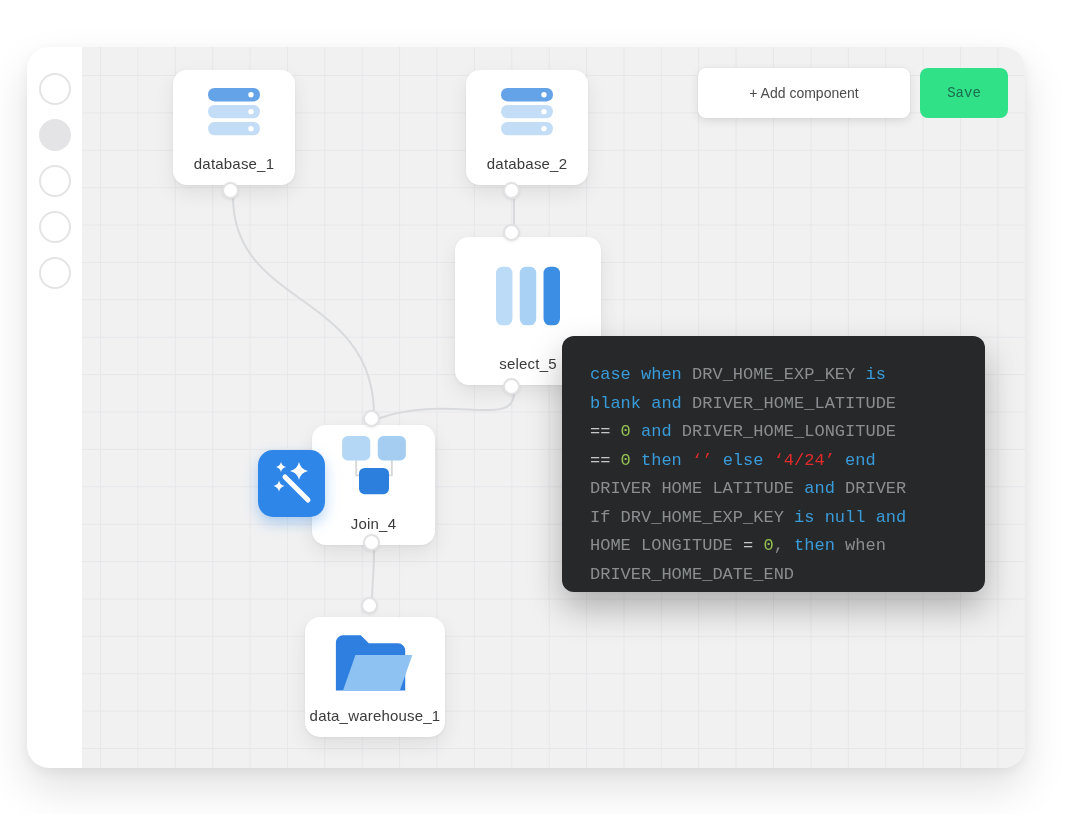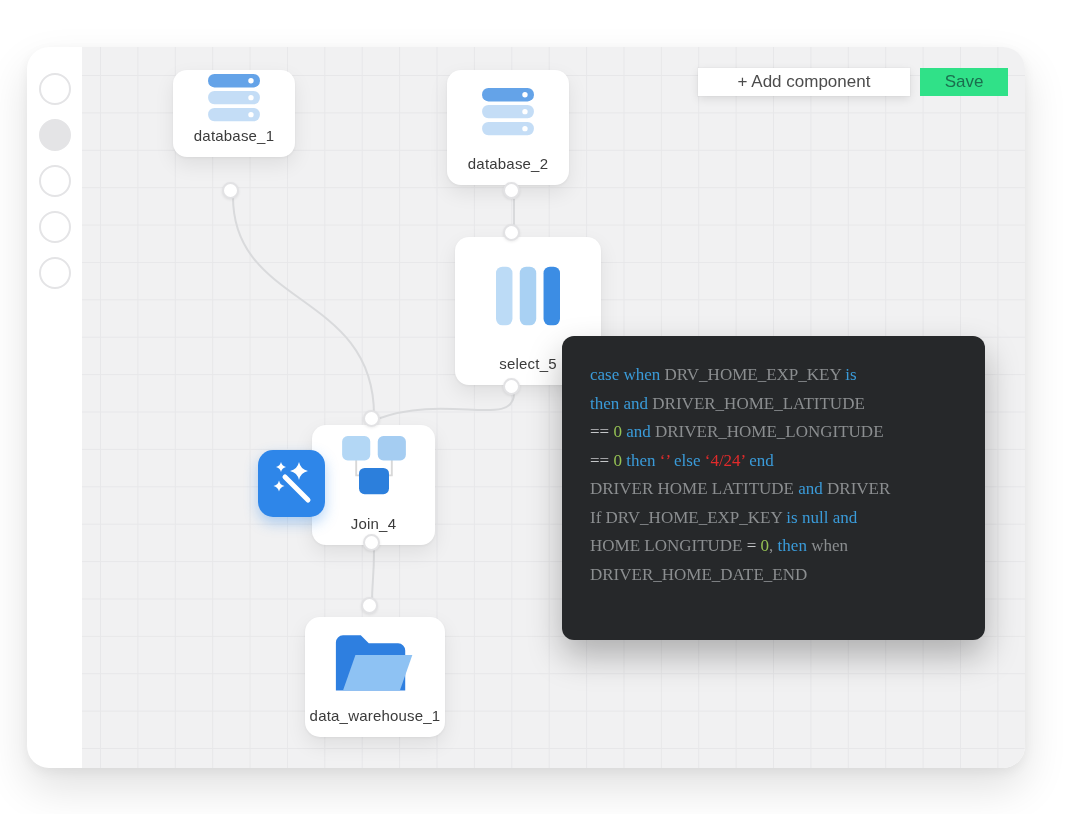--- a/index.html
+++ b/index.html
@@ -29,22 +29,22 @@
   .wires path { stroke:var(--wire-gray,#d9dadc); stroke-width:2; fill:none; }
 
   
   .node { position:absolute; background:#fff; border-radius:14px; z-index:3;
           box-shadow:0 8px 20px rgba(0,0,0,.08), 0 1px 3px rgba(0,0,0,.05);
           display:flex; flex-direction:column; align-items:center; justify-content:flex-end;
           padding-bottom:13px; }
   .node .icon { flex:1; display:flex; align-items:center; justify-content:center; width:100%; }
   .node .label { font-size:15px; font-weight:500; color:var(--node-label,#3b3b3b); letter-spacing:.2px; }
 
-  #node-database-1 { left:146px; top:23px;  width:122px; height:87px; }
-  #node-database-2 { left:420px; top:23px;  width:122px; height:115px; }
+  #node-database-1 { left:146px; top:23px;  width:122px; height:115px; }
+  #node-database-2 { left:439px; top:23px;  width:122px; height:115px; }
   #node-select-5   { left:428px; top:190px; width:146px; height:148px; }
   #node-join-4     { left:285px; top:378px; width:123px; height:120px;gap:9px; }
   #node-warehouse-1{ left:278px; top:570px; width:140px; height:120px;border-radius:15px; }
 
   .port { position:absolute; width:17px; height:17px; border-radius:50%; z-index:4;
           background:#fff; border:2px solid #e2e2e4; box-shadow:0 1px 3px rgba(0,0,0,.08); }
   #port-db1-out   { left:195px; top:135px; }
   #port-db2-out   { left:476px; top:135px; }
   #port-sel-in    { left:476px; top:177px; }
   #port-sel-out   { left:476px; top:331px; }
@@ -52,34 +52,34 @@
   #port-join-out  { left:336px; top:487px; }
   #port-wh-in     { left:334px; top:550px; }
 
   
   .wand-btn { position:absolute; left:231px; top:403px; width:67px; height:67px; z-index:5;
               border-radius:15px; background:var(--accent-blue,#2e86e9); border:none;
               display:flex; align-items:center; justify-content:center; cursor:pointer;
               box-shadow:0 6px 14px rgba(46,134,233,.35); }
 
   
-  .btn { position:absolute; top:21px; height:28px; z-index:6; border:none; cursor:pointer;
-         border-radius:0; font-family:"Liberation Sans",sans-serif; font-size:17px;
+  .btn { position:absolute; top:21px; height:50px; z-index:6; border:none; cursor:pointer;
+         border-radius:8px; font-family:"Liberation Sans",sans-serif; font-size:14px;
          display:flex; align-items:center; justify-content:center; }
   .btn-add  { left:671px; width:212px; background:#ffffff; color:#4c4c4c;
               box-shadow:0 3px 10px rgba(0,0,0,.10), 0 0 0 1px rgba(0,0,0,.02); }
   .btn-save { left:893px; width:88px; background:var(--save-green,#30e188);
-              color:var(--save-text,#1b6e4e); }
-
-  
-  .code-panel { position:absolute; left:535px; top:289px; width:423px; height:304px; z-index:7;
+              color:var(--save-text,#1b6e4e);font-family:Liberation Mono, monospace; }
+
+  
+  .code-panel { position:absolute; left:535px; top:289px; width:423px; height:256px; z-index:7;
                 background:var(--panel-bg,#26282a); border-radius:12px;
                 padding:25px 20px 18px 28px;
                 box-shadow:0 16px 34px rgba(0,0,0,.28);
-                font-family:Liberation Serif, serif;
+                font-family:Liberation Mono, monospace;
                 font-size:17px; line-height:28.5px; }
   .code-line { white-space:pre; }
   .tok-blue  { color:var(--code-blue,#3a9bd9); }
   .tok-gray  { color:var(--code-gray,#8b8e90); }
   .tok-light { color:var(--code-light,#c4c6c8); }
   .tok-green { color:var(--code-green,#95c153); }
   .tok-red   { color:var(--code-red,#e12b2b); }
 </style>
 </head>
 <body>
@@ -182,21 +182,21 @@
       </svg>
     </span>
   </button>
 
   <button class="btn btn-add">+ Add component</button>
   <button class="btn btn-save">Save</button>
 
   <div class="code-panel">
     <div>
         <div class="code-line"><span class="tok-blue">case when </span><span class="tok-gray">DRV_HOME_EXP_KEY </span><span class="tok-blue">is</span></div>
-        <div class="code-line"><span class="tok-blue">then and </span><span class="tok-gray">DRIVER_HOME_LATITUDE</span></div>
+        <div class="code-line"><span class="tok-blue">blank and </span><span class="tok-gray">DRIVER_HOME_LATITUDE</span></div>
         <div class="code-line"><span class="tok-light">== </span><span class="tok-green">0 </span><span class="tok-blue">and </span><span class="tok-gray">DRIVER_HOME_LONGITUDE</span></div>
         <div class="code-line"><span class="tok-light">== </span><span class="tok-green">0 </span><span class="tok-blue">then </span><span class="tok-red">‘’ </span><span class="tok-blue">else </span><span class="tok-red">‘4/24’ </span><span class="tok-blue">end</span></div>
         <div class="code-line"><span class="tok-gray">DRIVER HOME LATITUDE </span><span class="tok-blue">and </span><span class="tok-gray">DRIVER</span></div>
         <div class="code-line"><span class="tok-gray">If DRV_HOME_EXP_KEY </span><span class="tok-blue">is null and</span></div>
         <div class="code-line"><span class="tok-gray">HOME LONGITUDE </span><span class="tok-light">= </span><span class="tok-green">0</span><span class="tok-gray">, </span><span class="tok-blue">then </span><span class="tok-gray">when</span></div>
         <div class="code-line"><span class="tok-gray">DRIVER_HOME_DATE_END</span></div>
       </div>
   </div>
 
 </div>

